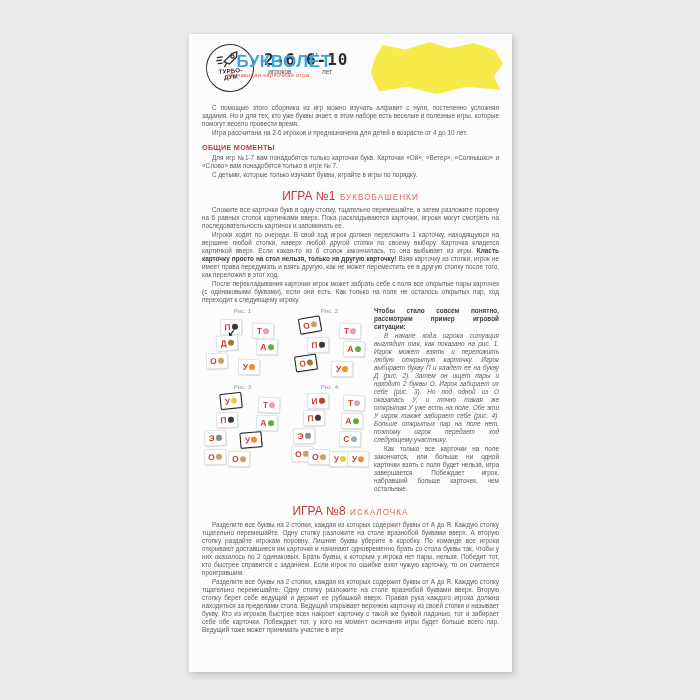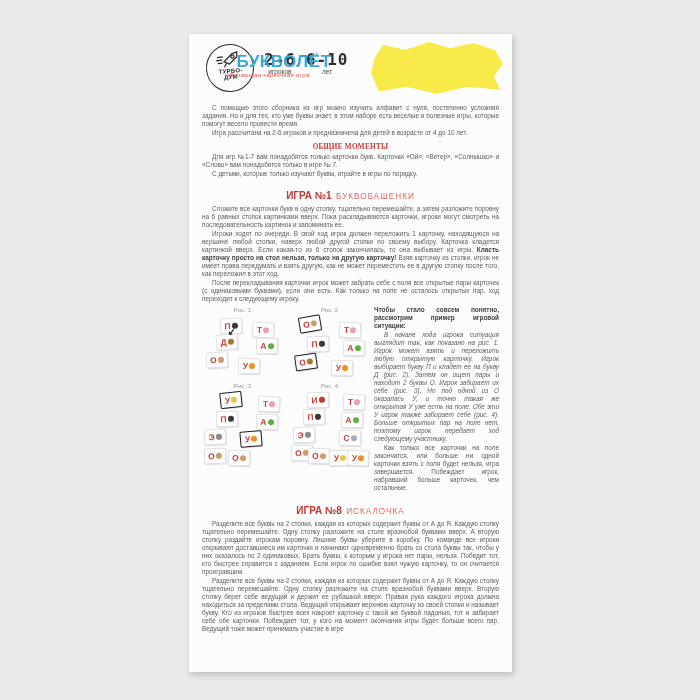--- a/index.html
+++ b/index.html
@@ -38,25 +38,25 @@
   }
   .splash-sub{
     position:absolute;top:30px;left:0;right:0;text-align:center;
     font-size:6px;color:#e0574b;letter-spacing:.3px;
   }
   
   p{margin:0 0 1px 0;font-size:6.4px;line-height:8px;color:#5c5c5c;text-align:justify;text-indent:10px;}
   .b{font-weight:bold;color:#3f3f3f;}
   .it{font-style:italic;}
   .sec-h{
-    text-align:center;font-size:7.2px;font-weight:bold;color:#bf3a36;
-    margin:6px 0 2px 0;letter-spacing:.3px;font-family:Liberation Serif, serif;
+    font-size:7.2px;font-weight:bold;color:#bf3a36;
+    margin:6px 0 2px 0;letter-spacing:.3px;
   }
   .game-h{text-align:center;margin:7px 0 2px 0;}
-  .game-h .gl{font-size:10px;font-weight:bold;color:#bf3a36;text-align:center;}
+  .game-h .gl{font-size:12px;font-weight:normal;color:#bf3a36;text-align:center;}
   .game-h .gn{font-size:8.2px;color:#dd6a5f;letter-spacing:1px;}
   
   .cols{display:flex;margin-top:3px;}
   .col-l{width:168px;flex:none;}
   .col-r{flex:1;padding-left:4px;}
   .col-r p{text-align:justify;}
   .figs{display:grid;grid-template-columns:1fr 1fr;grid-gap:2px 6px;}
   .figure{position:relative;}
   .fig-label{font-size:6.2px;color:#9a9a9a;text-align:center;margin-bottom:1px;}
   .fig-area{position:relative;width:78px;height:76px;margin:0 auto;}

